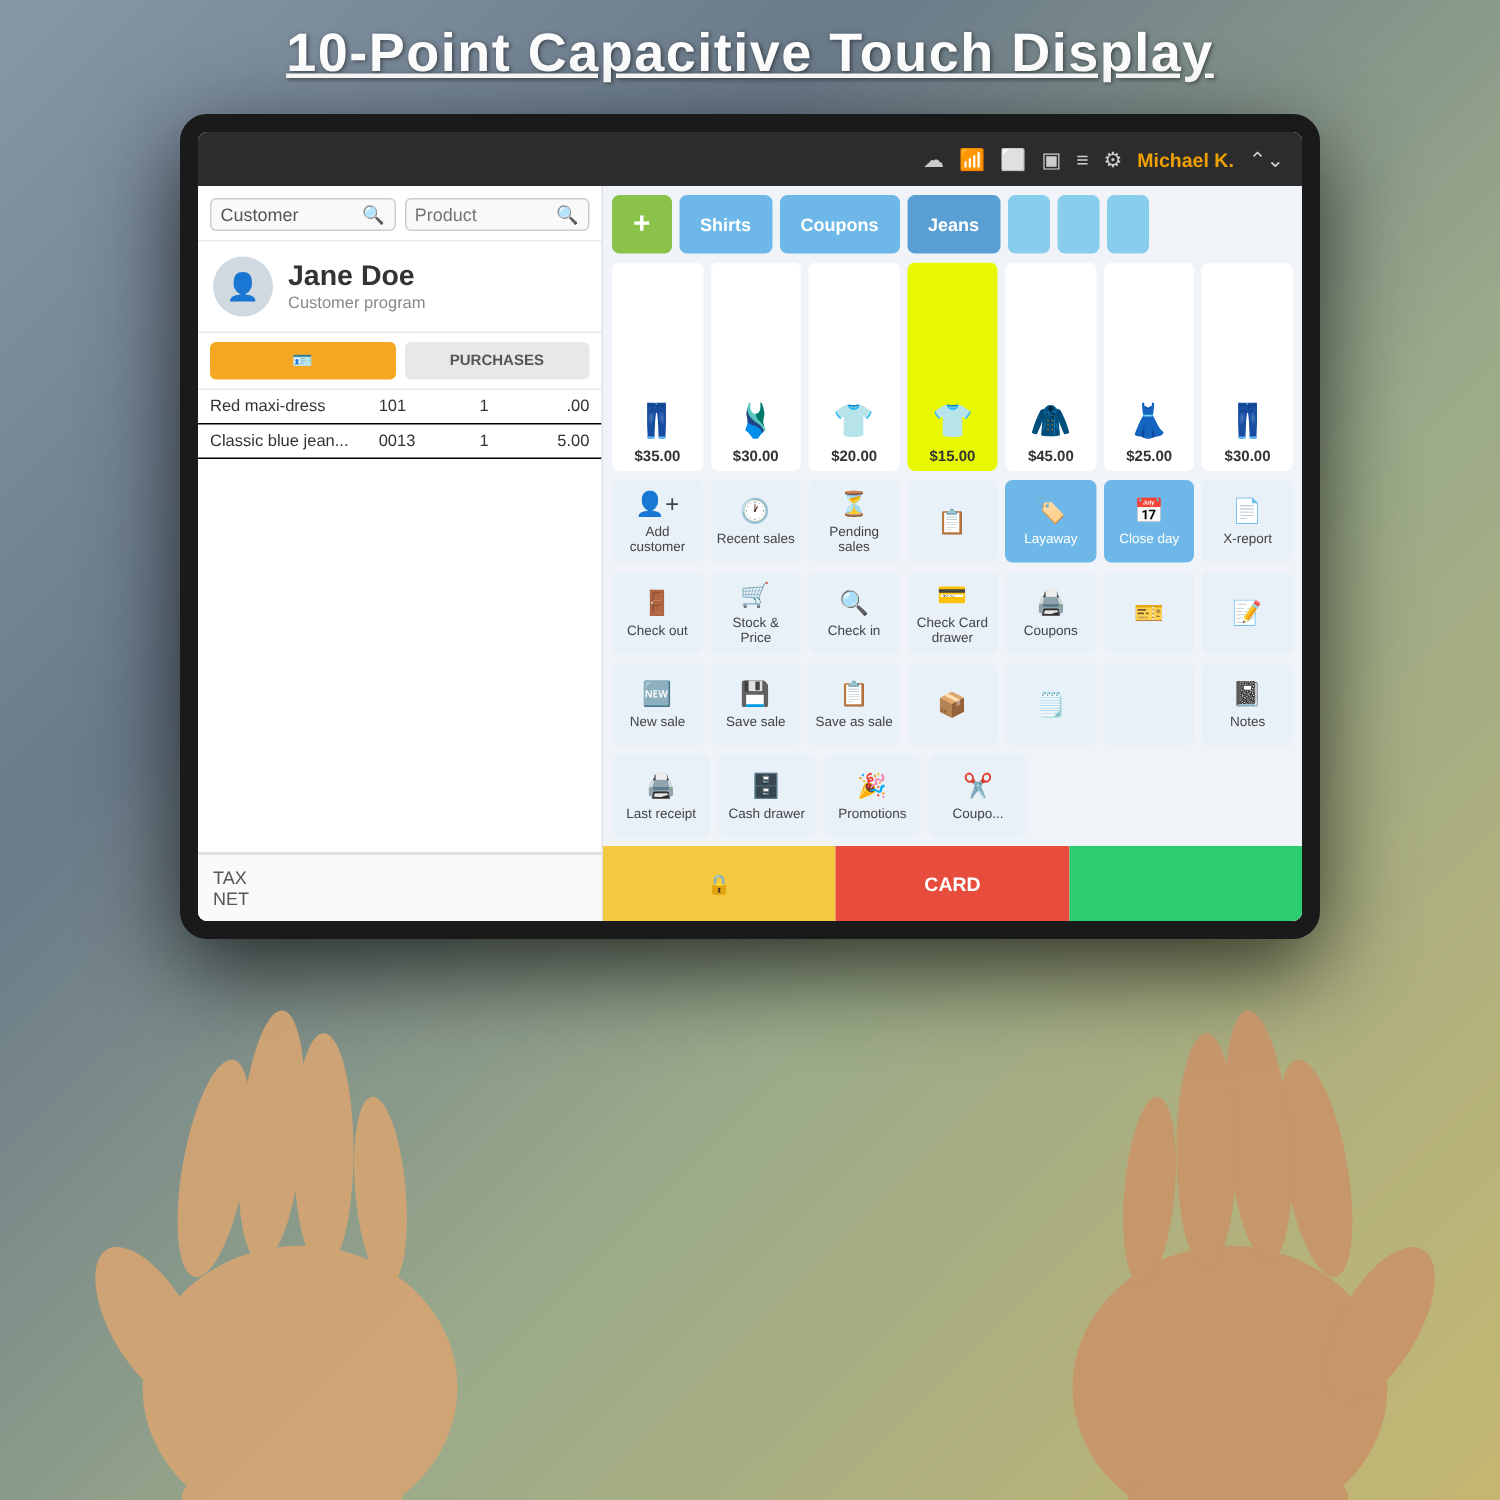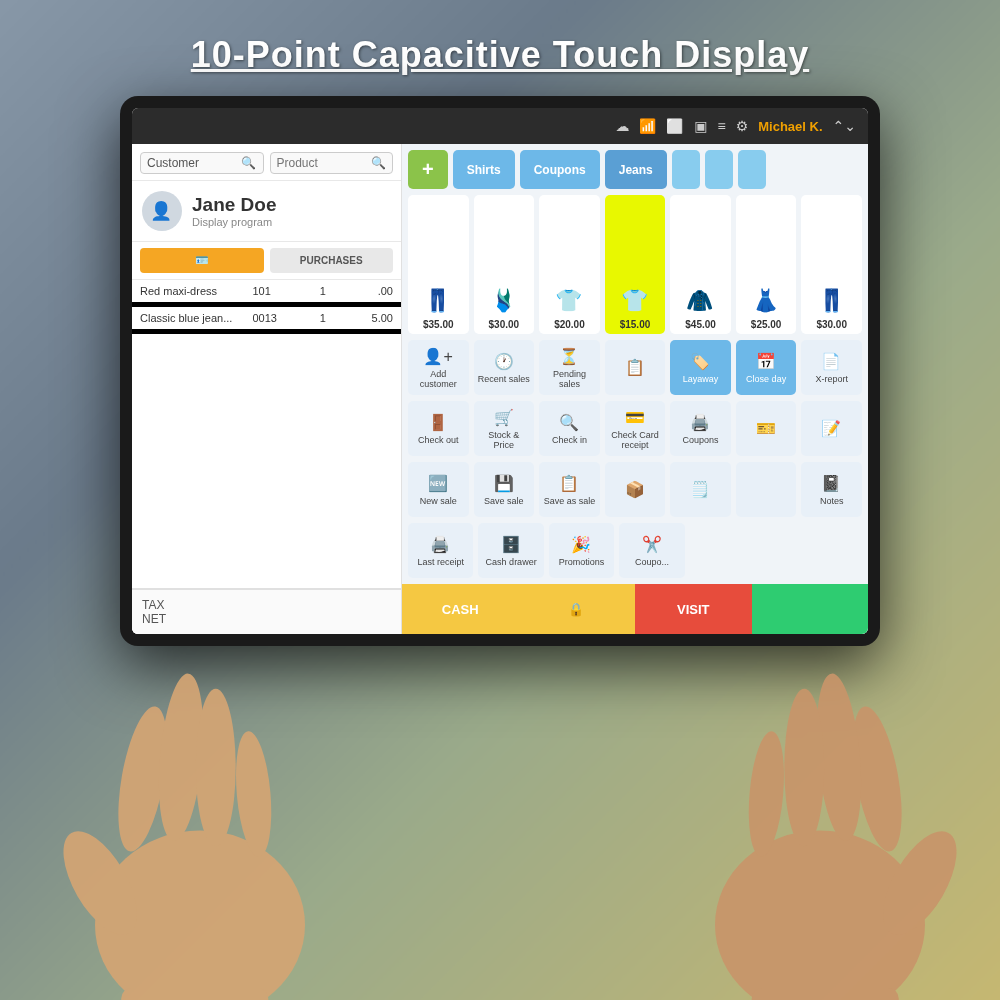--- a/index.html
+++ b/index.html
@@ -22,21 +22,21 @@
     }
 
     
     .page {
       position: absolute;
       inset: 0;
       display: flex;
       flex-direction: column;
       align-items: center;
       justify-content: flex-start;
-      padding-top: 34px;
+      padding-top: 14px;
     }
 
     
     .title {
       color: #fff;
       font-size: 36px;
       font-weight: 900;
       text-decoration: underline;
       text-align: center;
       margin-bottom: 20px;
@@ -190,21 +190,21 @@
       color: #555;
     }
     .col-name { flex: 2; }
     .col-code { flex: 1; }
     .col-qty { flex: 0.5; text-align: center; }
     .col-price { flex: 1; text-align: right; }
 
     .table-row-item {
       display: flex;
       padding: 5px 8px;
-      border-bottom: 5px solid #000000;
+      border-bottom: 1px solid #000000;
       font-size: 11px;
       color: #333;
     }
 
     
     .total-area {
       border-top: 2px solid #e0e0e0;
       padding: 8px 10px;
       background: #fafafa;
     }
@@ -367,21 +367,21 @@
             <div class="search-box">
               <input type="text" placeholder="Product" style="">
               <span class="search-icon">🔍</span>
             </div>
           </div>
 
           <div class="customer-info">
             <div class="customer-avatar">👤</div>
             <div>
               <div class="customer-name">Jane Doe</div>
-              <div class="customer-program">Display program</div>
+              <div class="customer-program">Customer program</div>
             </div>
           </div>
 
 
           <div class="action-tabs">
             <button class="tab-btn active-tab">🪪</button>
             <button class="tab-btn purchases-tab">PURCHASES</button>
           </div>
 
           <div class="order-table">
@@ -492,21 +492,21 @@
             <button class="action-btn">
               <span class="btn-icon">🛒</span>
               <span>Stock &amp; Price</span>
             </button>
             <button class="action-btn">
               <span class="btn-icon">🔍</span>
               <span>Check in</span>
             </button>
             <button class="action-btn">
               <span class="btn-icon">💳</span>
-              <span>Check Card receipt</span>
+              <span>Check Card drawer</span>
             </button>
             <button class="action-btn">
               <span class="btn-icon">🖨️</span>
               <span>Coupons</span>
             </button>
             <button class="action-btn">
               <span class="btn-icon">🎫</span>
             </button>
             <button class="action-btn">
               <span class="btn-icon">📝</span>
@@ -554,23 +554,22 @@
               <span>Promotions</span>
             </button>
             <button class="action-btn" style="flex:1;">
               <span class="btn-icon">✂️</span>
               <span>Coupo...</span>
             </button>
             <div style="flex:3;"></div>
           </div>
 
           <div class="payment-row">
-            <button class="pay-btn pay-cash">CASH</button>
             <button class="pay-btn pay-lock">🔒</button>
-            <button class="pay-btn pay-card">VISIT</button>
+            <button class="pay-btn pay-card">CARD</button>
             <button class="pay-btn pay-green"></button>
           </div>
 
         </div>
       </div>
     </div>
   </div>
 
   <div class="hands-overlay">
 

